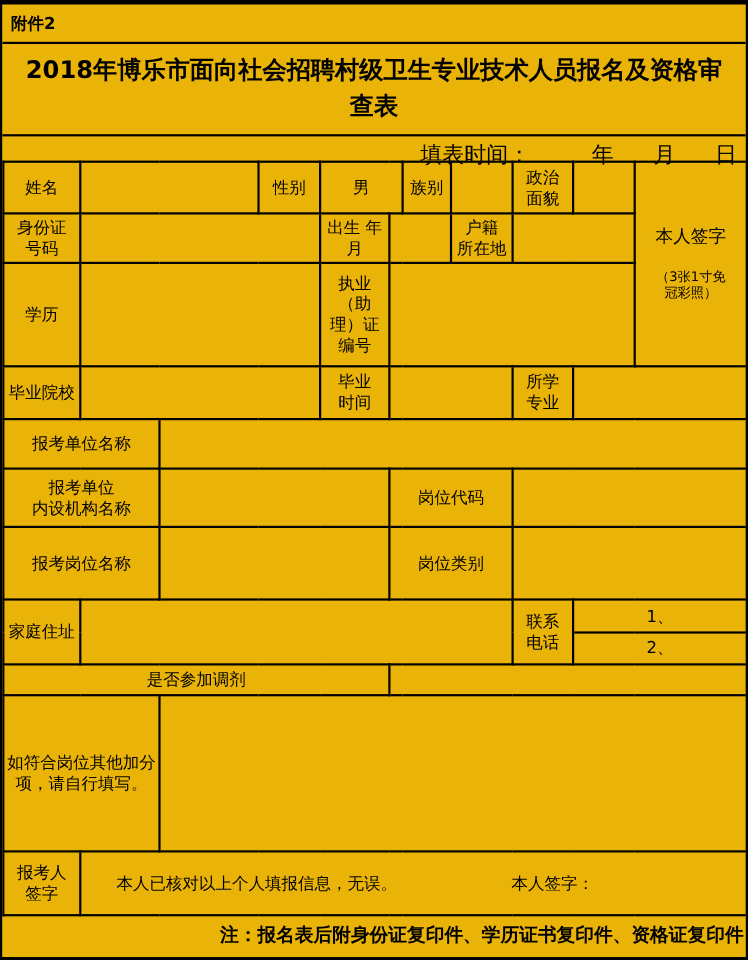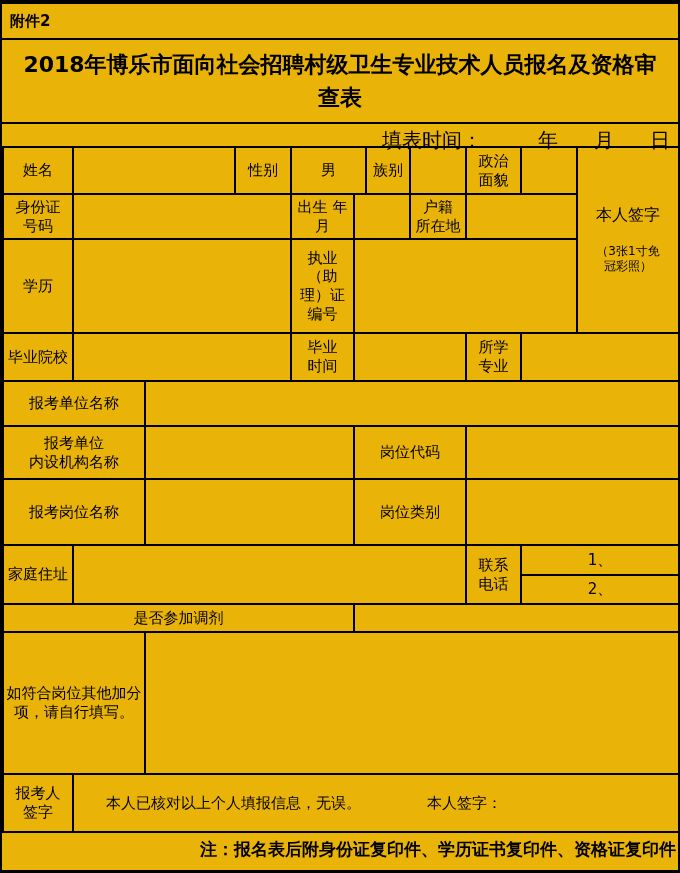--- a/index.html
+++ b/index.html
@@ -74,21 +74,21 @@
     line-height:1.25;
     white-space:pre-line;
     overflow:hidden;
     box-sizing:border-box;
   }
   td.photo-cell .photo-title{font-size:16px;display:block;}
   td.photo-cell .photo-note{font-size:12px;display:block;line-height:1.3;}
   td.phone-cell{text-align:left;font-size:13px;padding-left:4px;vertical-align:top;}
   td.statement-cell{text-align:left;}
   .statement-wrap{display:flex;align-items:flex-end;padding-left:30px;}
-  .statement-sign{margin-left:66px;}
+  .statement-sign{margin-left:104px;}
   
   .footer-note{
     height:26px;
     text-align:right;
     font-size:17px;font-weight:bold;
     padding:5px 2px 0 0;
     box-sizing:border-box;
     white-space:nowrap;
   }
 </style>

